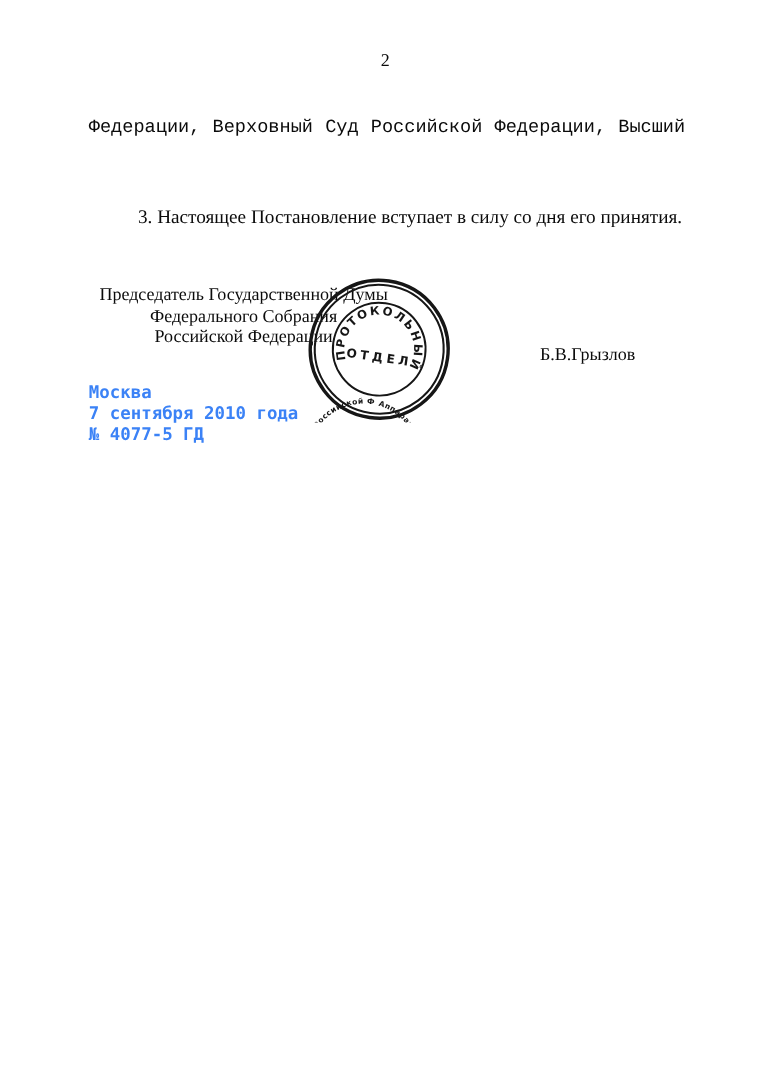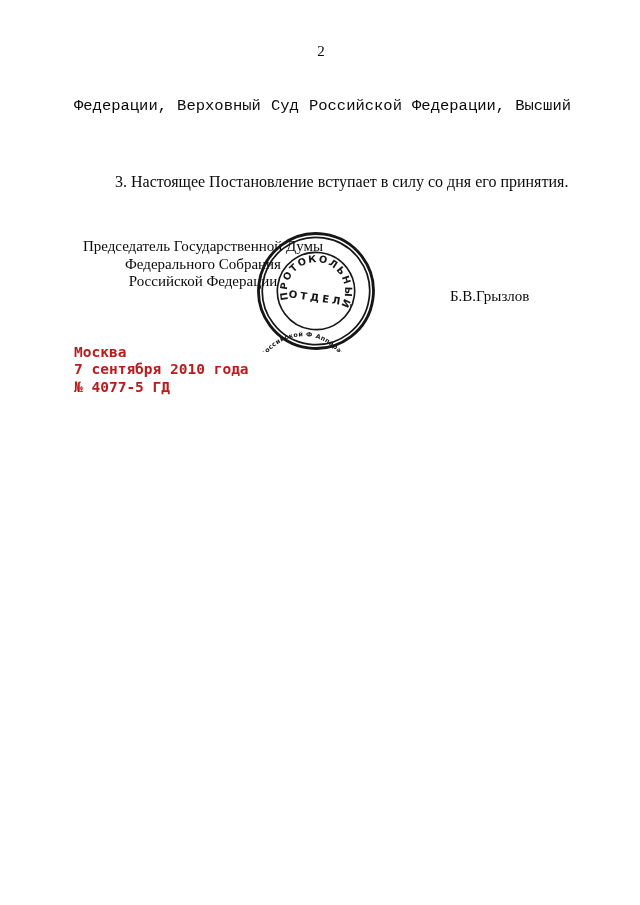--- a/index.html
+++ b/index.html
@@ -65,22 +65,21 @@
   }
   .issue-block {
     position: absolute;
     left: 74px;
     top: 320px;
     font-family: "DejaVu Sans Mono", "Liberation Mono", monospace;
     font-weight: bold;
     font-size: 14.5px;
     line-height: 17.3px;
     letter-spacing: 0px;
-    color: #b91c1c;
-    margin-top: 24px;
+    color: #3b82f6;
   }
   .stamp {
     position: absolute;
     left: 255px;
     top: 230px;
     width: 122px;
     height: 122px;
   }
   .stamp .ring-outer { fill: none; stroke: #161616; stroke-width: 2.8; }
   .stamp .ring-mid   { fill: none; stroke: #161616; stroke-width: 1.7; }

